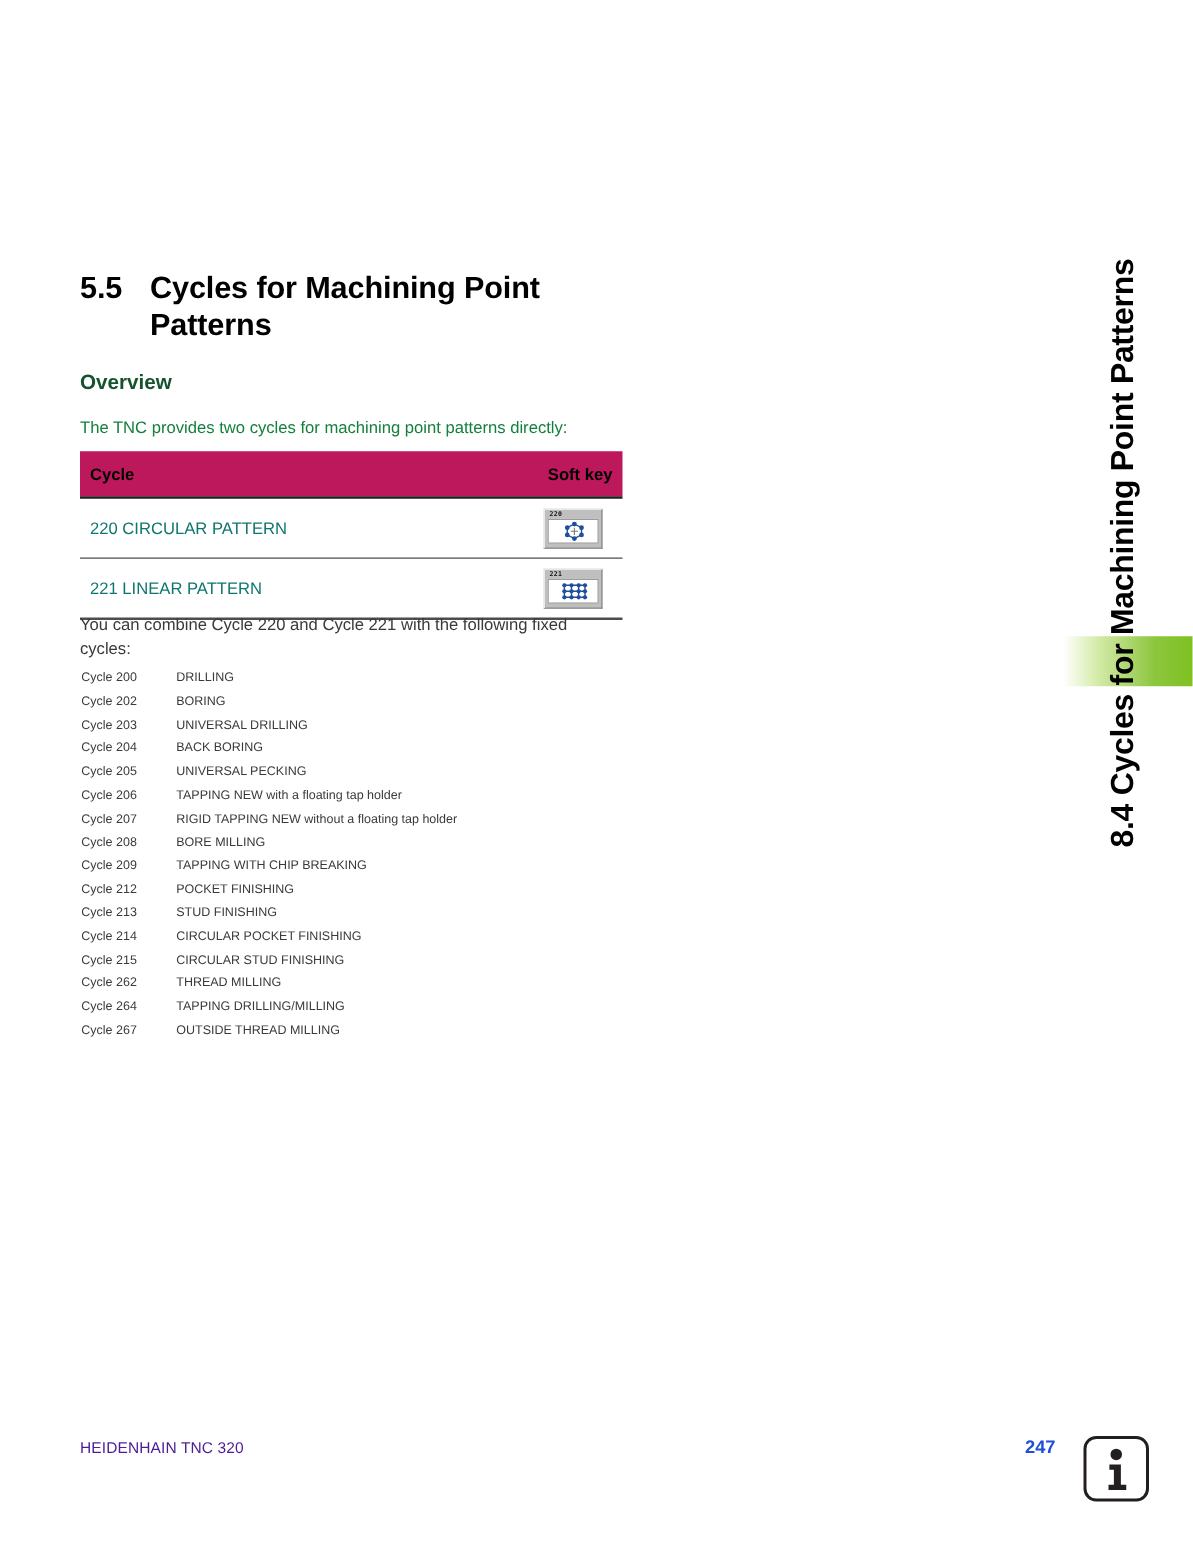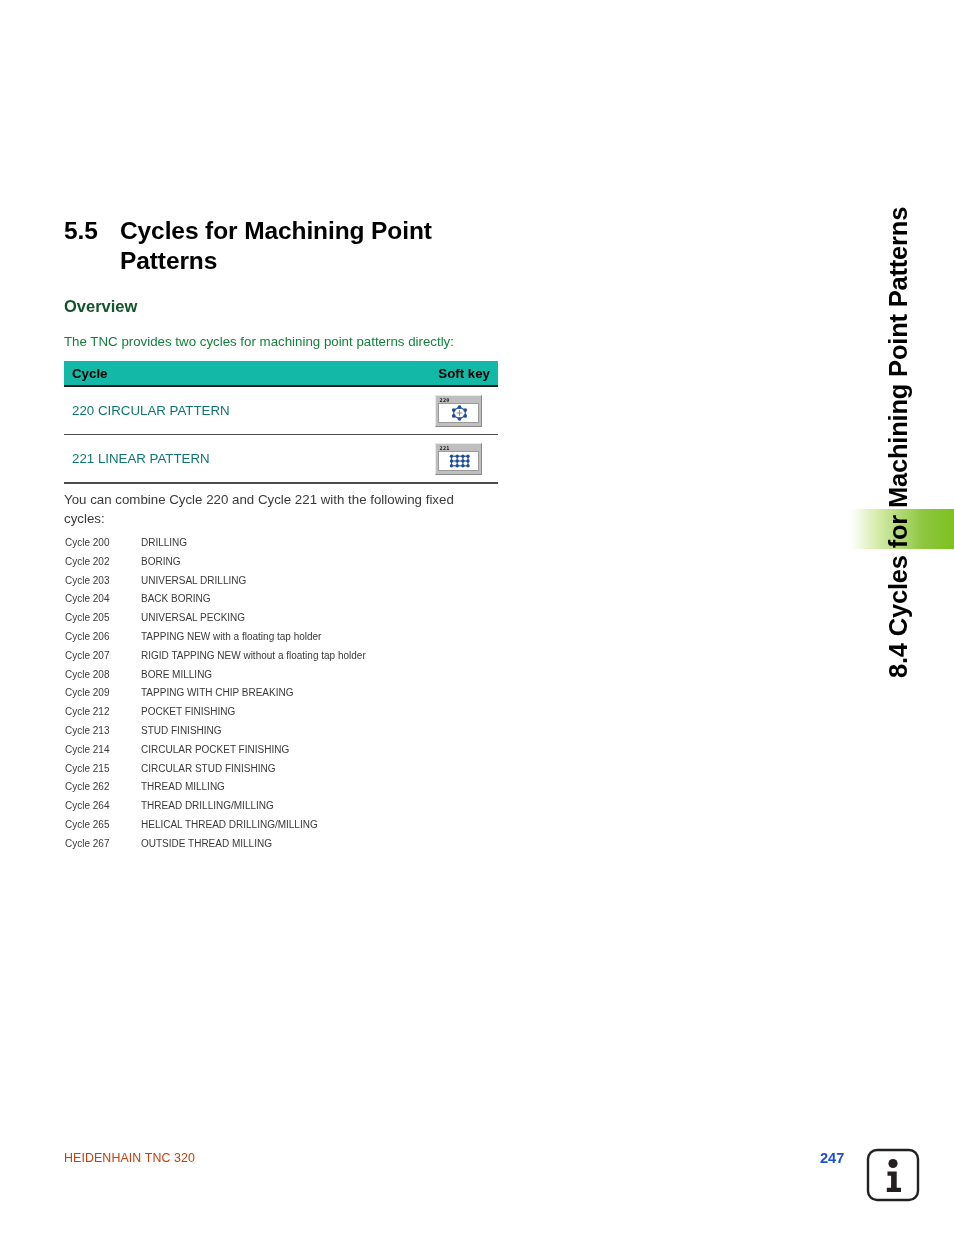--- a/index.html
+++ b/index.html
@@ -103,22 +103,22 @@
   }
 
   
   #softkey-table {
     position: absolute;
     top: 361px;
     left: 0;
     width: 434px;
   }
   .tbl-head {
-    background: #14b8a6;
-    height: 24px;
+    background: #be185d;
+    height: 36px;
     display: flex;
     align-items: center;
     padding: 0 8px;
     box-sizing: border-box;
   }
   .tbl-head .h-cycle {
     font-size: 13.3px;
     font-weight: bold;
     color: #000;
     flex: 1 1 auto;
@@ -219,21 +219,21 @@
   #cycle-list .cyc-name {
     flex: 0 0 auto;
   }
 
   
   #footer-left {
     position: absolute;
     left: 64px;
     top: 1151px;
     font-size: 12.4px;
-    color: #c2410c;
+    color: #4c1d95;
     letter-spacing: 0.1px;
   }
   #page-number {
     position: absolute;
     left: 820px;
     top: 1150px;
     font-size: 14.6px;
     font-weight: bold;
     color: #1d4ed8;
   }
@@ -395,25 +395,21 @@
       <div class="cyc-row">
         <span class="cyc-id">Cycle 215</span>
         <span class="cyc-name">CIRCULAR STUD FINISHING</span>
       </div>
       <div class="cyc-row">
         <span class="cyc-id">Cycle 262</span>
         <span class="cyc-name">THREAD MILLING</span>
       </div>
       <div class="cyc-row">
         <span class="cyc-id">Cycle 264</span>
-        <span class="cyc-name">THREAD DRILLING/MILLING</span>
-      </div>
-      <div class="cyc-row">
-        <span class="cyc-id">Cycle 265</span>
-        <span class="cyc-name">HELICAL THREAD DRILLING/MILLING</span>
+        <span class="cyc-name">TAPPING DRILLING/MILLING</span>
       </div>
       <div class="cyc-row">
         <span class="cyc-id">Cycle 267</span>
         <span class="cyc-name">OUTSIDE THREAD MILLING</span>
       </div>
     </div>
 
 </div>
 
 <div id="footer-left">HEIDENHAIN TNC 320</div>

